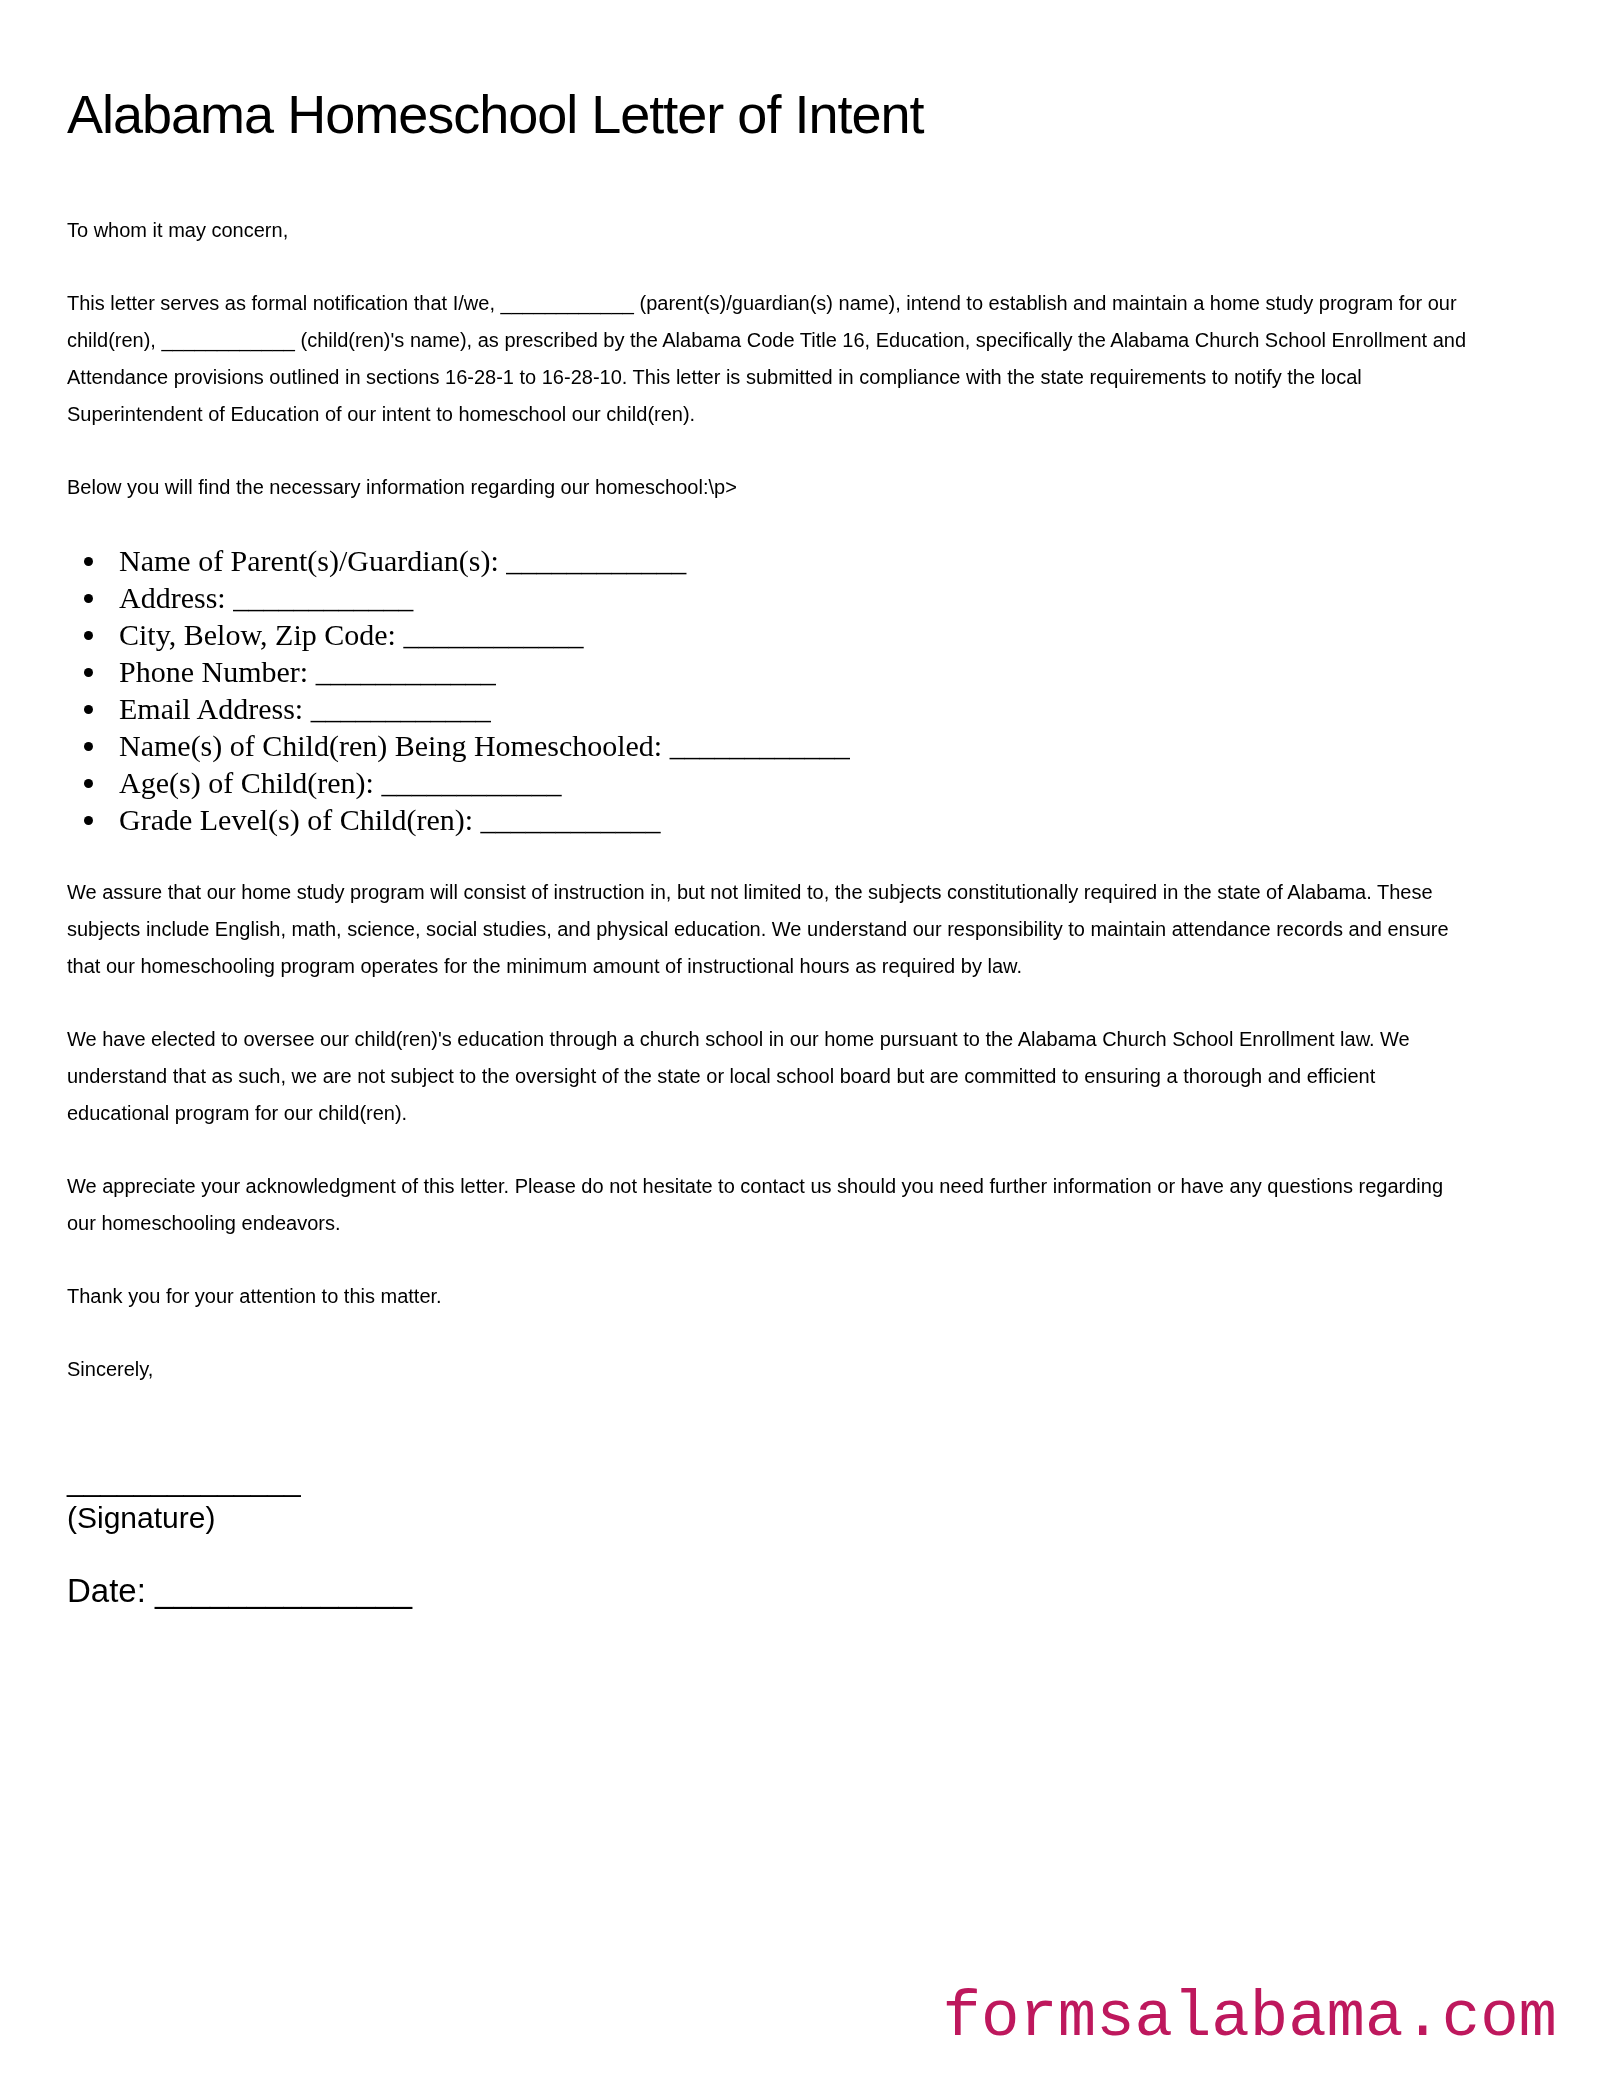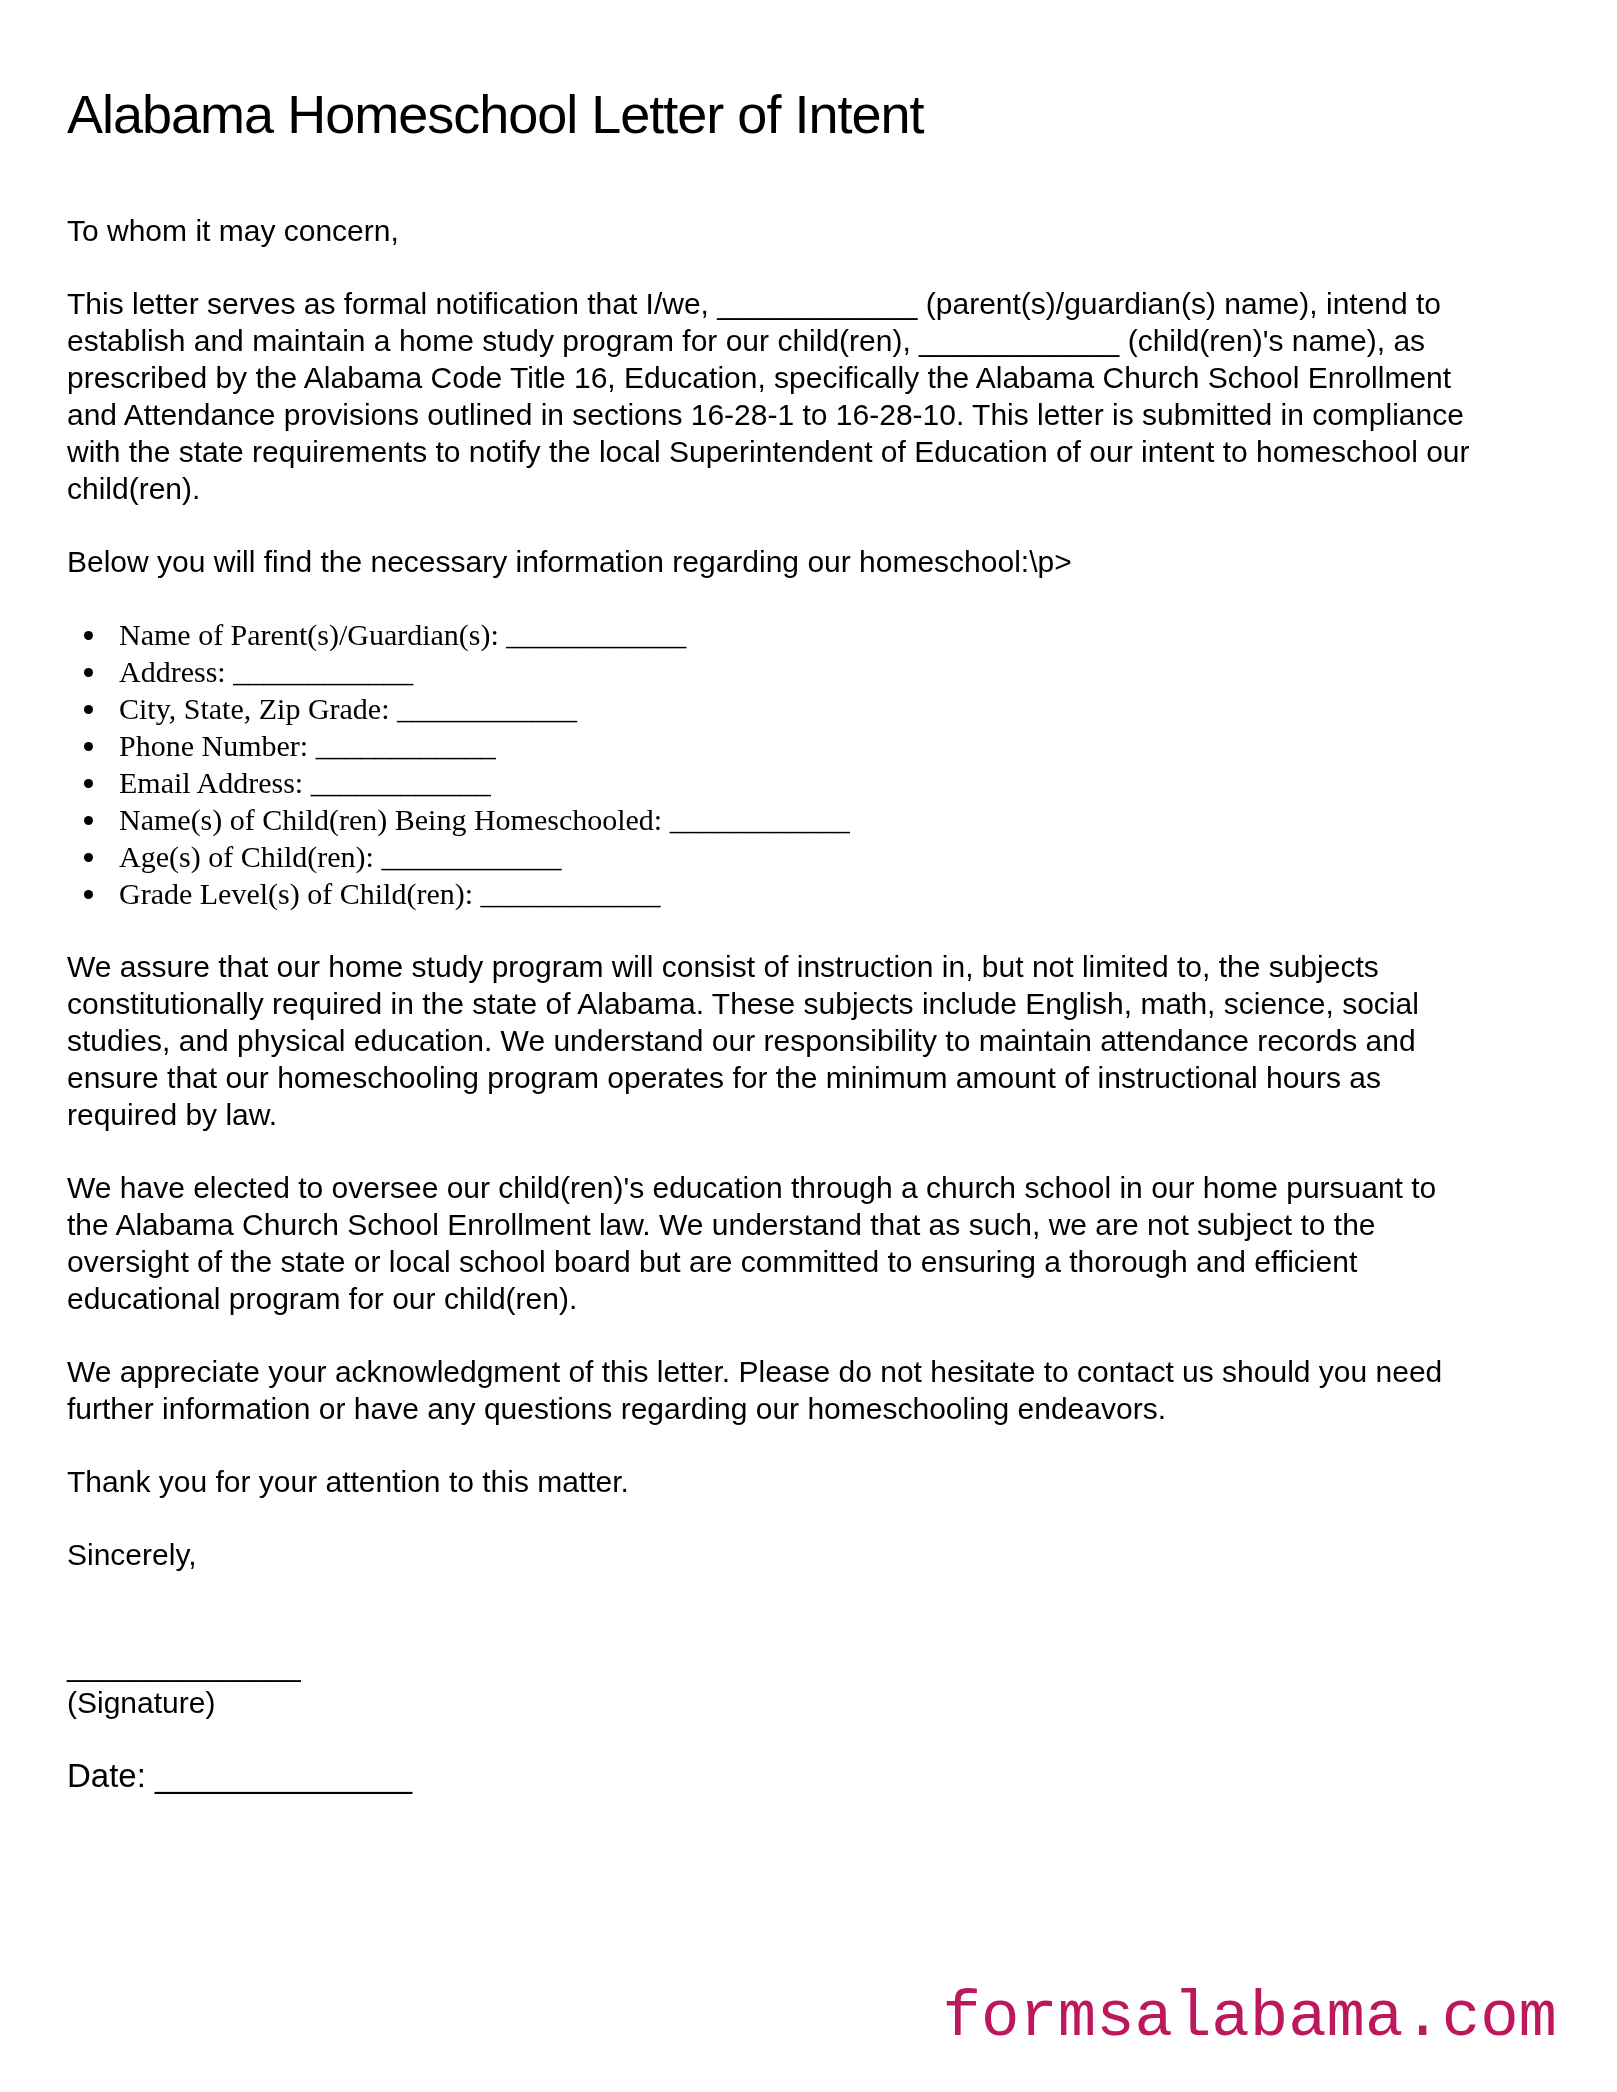--- a/index.html
+++ b/index.html
@@ -24,21 +24,21 @@
   }
   h1.doc-title {
     font-size: 54px;
     line-height: 64px;
     font-weight: normal;
     letter-spacing: -1px;
     margin: 0 0 66px 0;
     color: #000000;
   }
   p.body-text {
-    font-size: 30px;
+    font-size: 20px;
     line-height: 37px;
     margin: 16px 0 36px 0;
     color: #000000;
   }
   ul.info-list {
     font-size: 30px;
     line-height: 37px;
     margin: 0 0 36px 0;
     padding: 0 0 0 42px;
     list-style: disc outside;
@@ -83,21 +83,21 @@
 
     <p class="body-text">To whom it may concern,</p>
 
     <p class="body-text">This letter serves as formal notification that I/we, ____________ (parent(s)/guardian(s) name), intend to establish and maintain a home study program for our child(ren), ____________ (child(ren)'s name), as prescribed by the Alabama Code Title 16, Education, specifically the Alabama Church School Enrollment and Attendance provisions outlined in sections 16-28-1 to 16-28-10. This letter is submitted in compliance with the state requirements to notify the local Superintendent of Education of our intent to homeschool our child(ren).</p>
 
     <p class="body-text">Below you will find the necessary information regarding our homeschool:\p&gt;</p>
 
     <ul class="info-list">
       <li>Name of Parent(s)/Guardian(s): ____________</li>
       <li>Address: ____________</li>
-      <li>City, State, Zip Grade: ____________</li>
+      <li>City, Below, Zip Code: ____________</li>
       <li>Phone Number: ____________</li>
       <li>Email Address: ____________</li>
       <li>Name(s) of Child(ren) Being Homeschooled: ____________</li>
       <li>Age(s) of Child(ren): ____________</li>
       <li>Grade Level(s) of Child(ren): ____________</li>
     </ul>
 
     <p class="body-text">We assure that our home study program will consist of instruction in, but not limited to, the subjects constitutionally required in the state of Alabama. These subjects include English, math, science, social studies, and physical education. We understand our responsibility to maintain attendance records and ensure that our homeschooling program operates for the minimum amount of instructional hours as required by law.</p>
 
     <p class="body-text">We have elected to oversee our child(ren)'s education through a church school in our home pursuant to the Alabama Church School Enrollment law. We understand that as such, we are not subject to the oversight of the state or local school board but are committed to ensuring a thorough and efficient educational program for our child(ren).</p>

